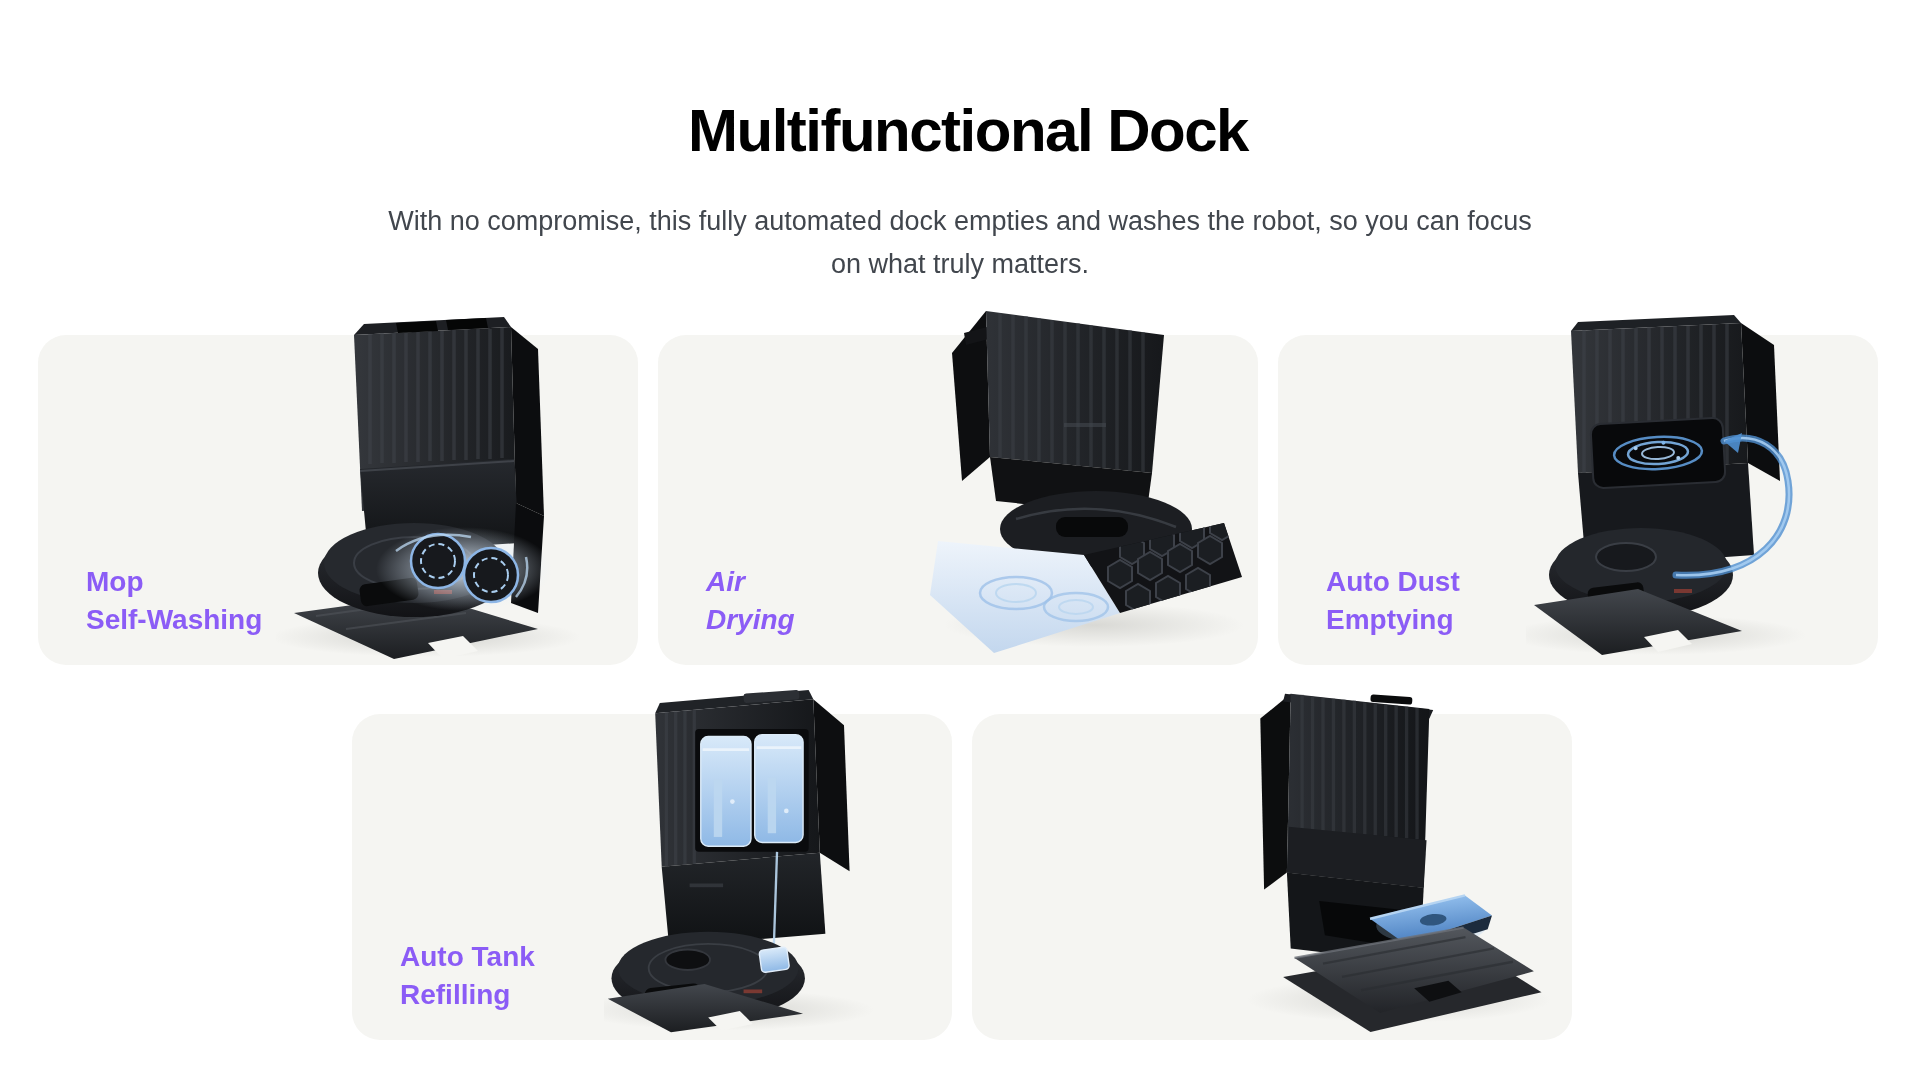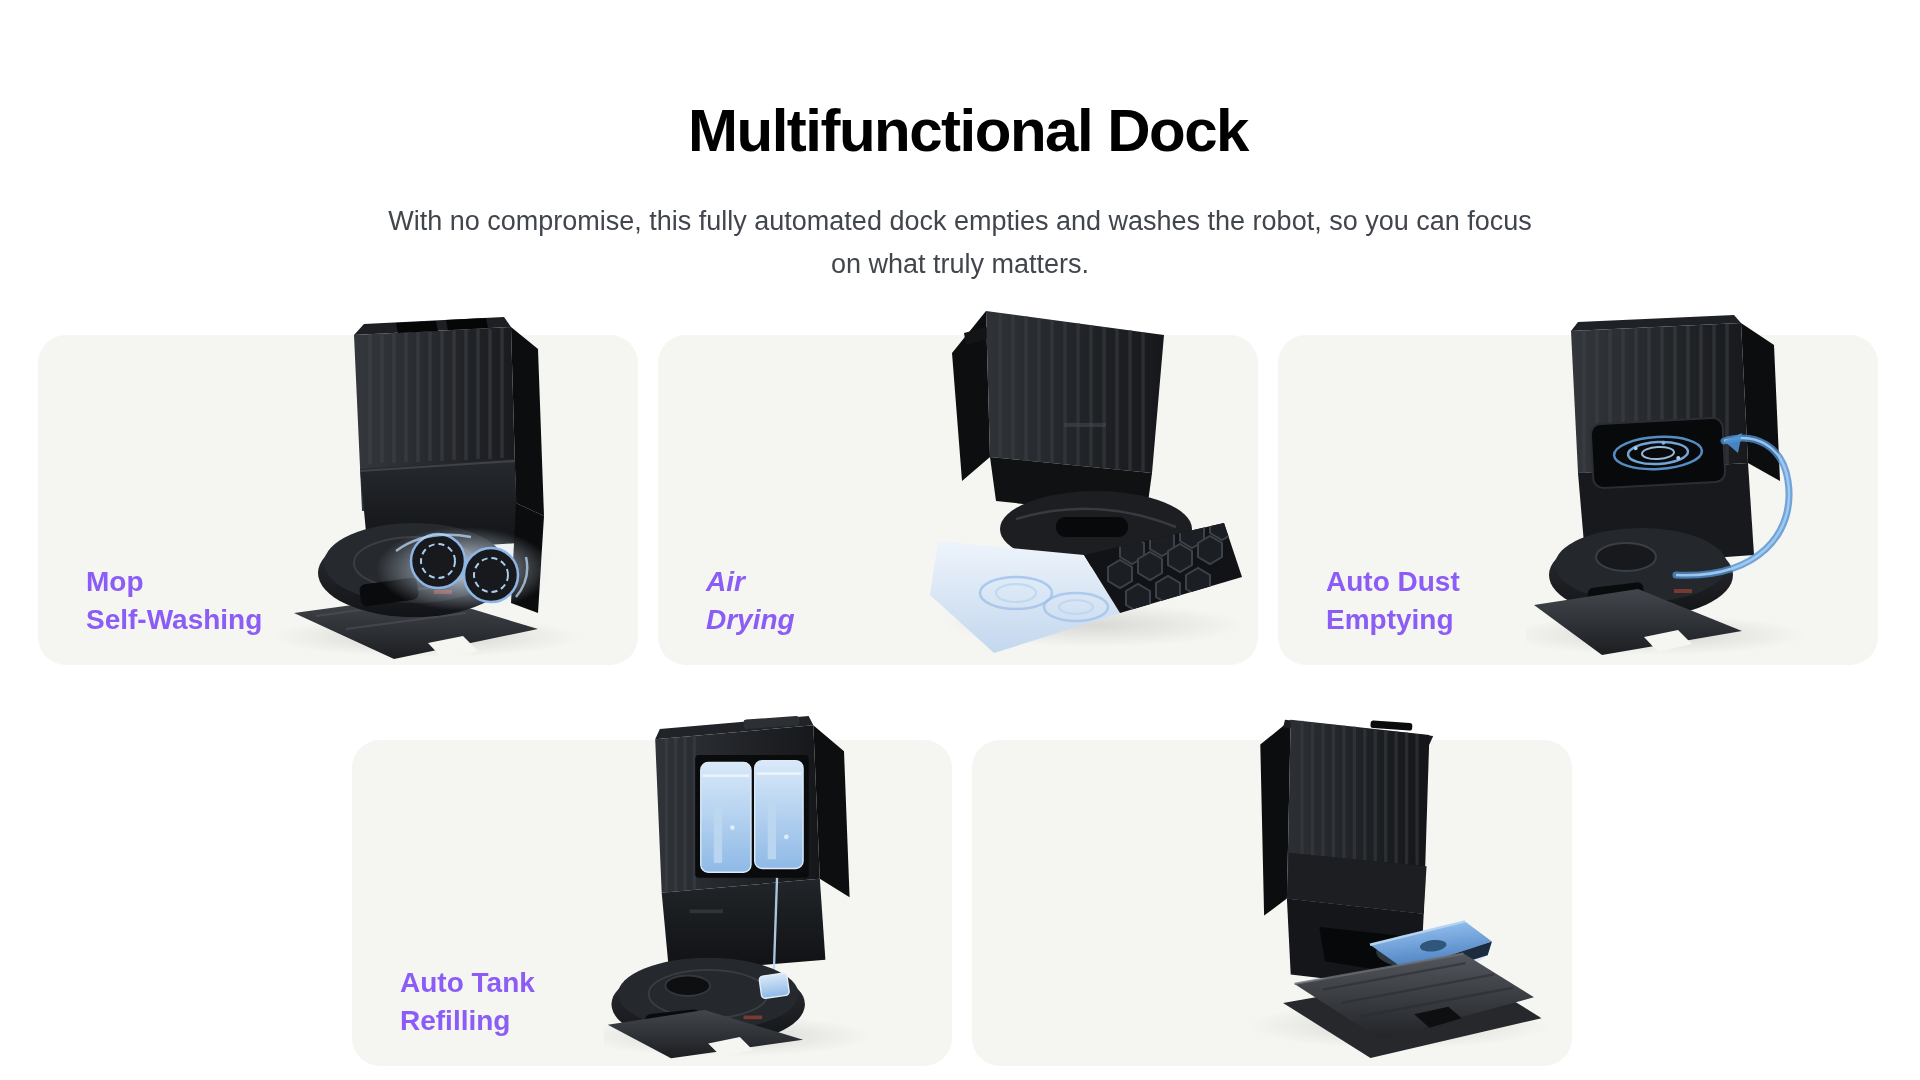--- a/index.html
+++ b/index.html
@@ -18,21 +18,21 @@
     position:absolute;top:200px;left:50%;transform:translateX(-50%);
     width:1160px;max-width:1160px;margin:0;
     text-align:center;
     font-size:27px;line-height:43px;font-weight:400;
     color:#41464d;
   }
   .card{
     position:absolute;width:600px;background:#f5f5f2;border-radius:28px;
   }
   .row1{top:335px;height:330px;}
-  .row2{top:740px;height:326px;}
+  .row2{top:714px;height:326px;}
   .card1{left:38px;}
   .card2{left:658px;font-style:italic;}
   .card3{left:1278px;}
   .card4{left:352px;}
   .card5{left:972px;}
   .feature-label{
     position:absolute;left:48px;bottom:26px;
     font-size:28px;font-weight:700;line-height:38px;
     color:#8b5cf6;
   }

